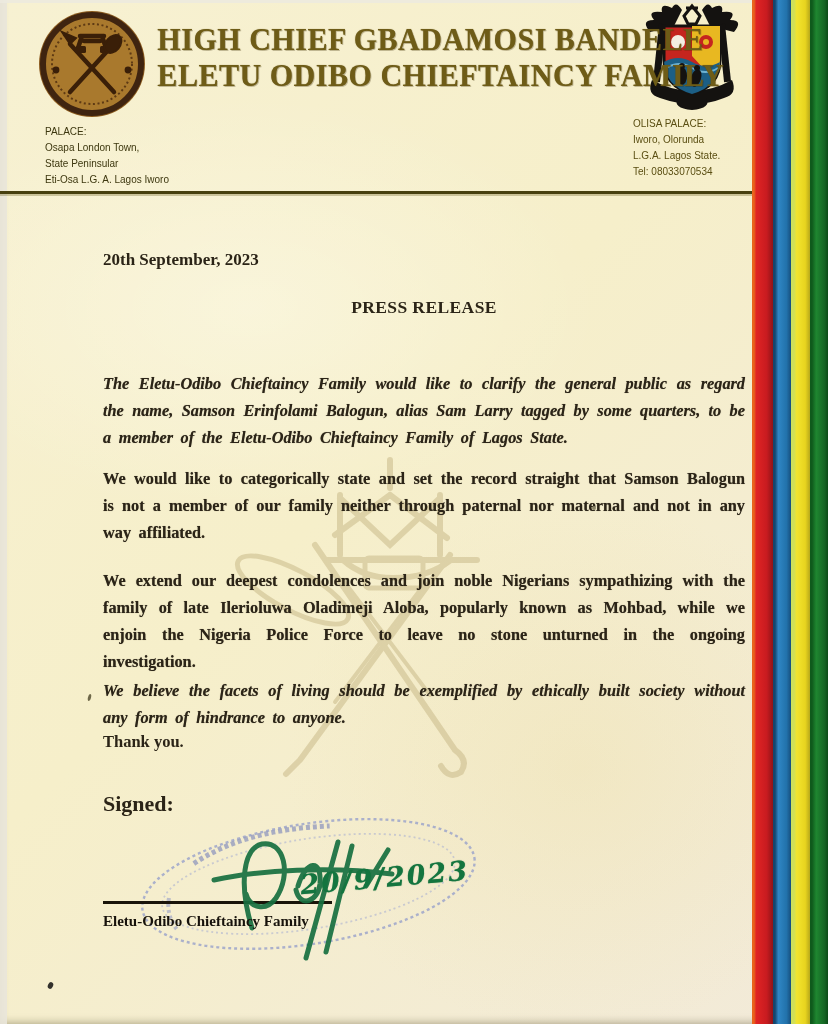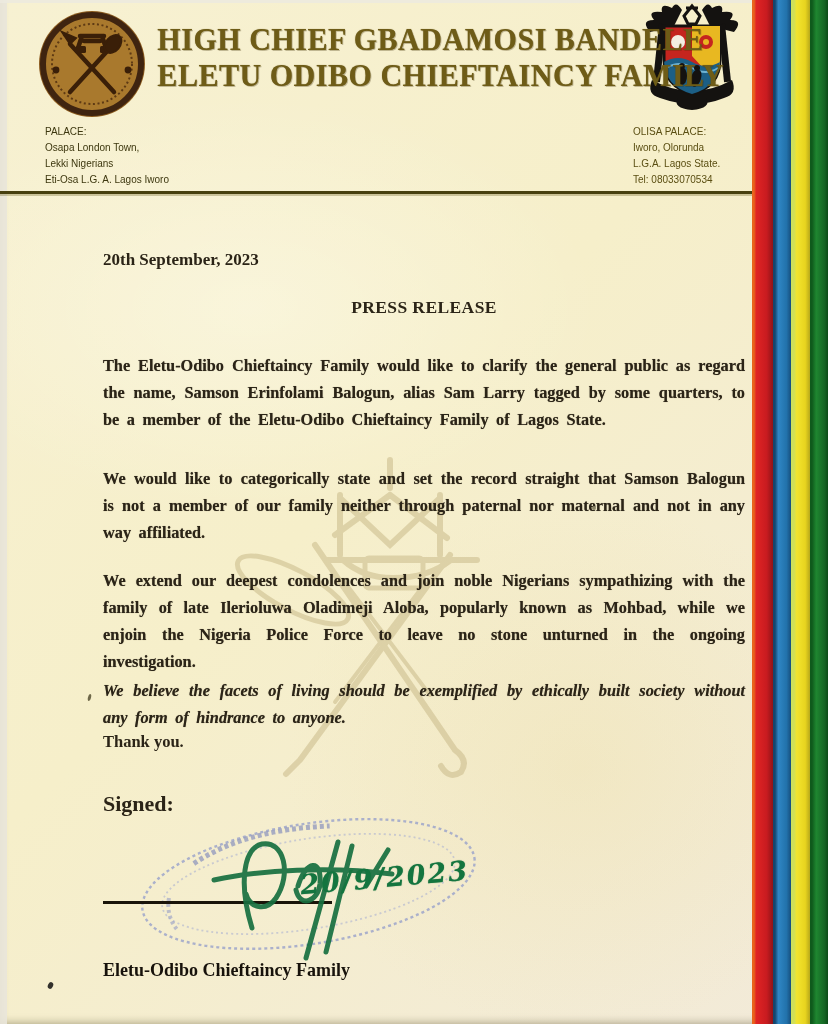--- a/index.html
+++ b/index.html
@@ -29,47 +29,47 @@
   .titleblock{position:absolute;left:150px;top:22px;width:490px;text-align:center;z-index:2;}
   .title-line{
     font-weight:bold;font-size:31px;line-height:36px;letter-spacing:.5px;
     color:#6e5c17;text-shadow:0 0 1px rgba(90,70,10,.6), 1px 1px 0 rgba(60,45,5,.25);
     white-space:nowrap;transform:scaleX(.97);transform-origin:center;
     font-family:"Liberation Serif", serif;
   }
   .addr{position:absolute;font-family:"Liberation Sans", sans-serif;font-weight:normal;
         font-size:10px;line-height:16px;z-index:2;}
   .addr-left{left:45px;top:124px;color:#3d370f;}
-  .addr-right{left:633px;top:124px;color:#5a4e12;width:115px;}
+  .addr-right{left:633px;top:116px;color:#5a4e12;width:115px;}
   .addr div{white-space:nowrap;}
   .sep{position:absolute;left:0;top:191px;right:70px;height:3px;background:#47400f;
        box-shadow:0 2px 0 rgba(120,110,50,.35);z-index:2;}
 
   
   .letter{position:absolute;left:103px;top:0;width:642px;z-index:3;color:#2b2417;}
   .letter .abs{position:absolute;left:0;width:642px;}
   .date{top:250px;font-weight:bold;font-size:17px;}
   .heading{top:297px;text-align:center;font-weight:bold;font-size:17.5px;letter-spacing:.4px;}
   .para{font-weight:bold;font-size:16.3px;line-height:27px;text-align:justify;word-spacing:3.5px;
         text-shadow:0 0 .7px rgba(43,36,23,.65);}
-  .p1{top:336px;} .p2{top:449px;} .p3{top:551px;} .p4{top:661px;font-style:italic;}
+  .p1{top:354px;font-style:italic;} .p2{top:449px;} .p3{top:551px;} .p4{top:661px;font-style:italic;}
   .closing{top:732px;font-weight:bold;font-size:16.5px;}
   .signed{top:791px;font-weight:bold;font-size:22px;}
 
   
   .watermark{position:absolute;left:215px;top:440px;z-index:1;opacity:.5;}
   .stamp{position:absolute;left:128px;top:806px;z-index:2;opacity:.8;}
   .signature{position:absolute;left:190px;top:820px;z-index:4;}
   .sig-date{position:absolute;left:300px;top:862px;z-index:4;color:#14753f;
             font-size:27px;font-style:italic;font-weight:bold;
             font-family:"DejaVu Serif", serif;transform:rotate(-5deg);
             text-shadow:0 0 1px rgba(20,110,60,.7);letter-spacing:2px;white-space:nowrap;}
   .sig-line{position:absolute;left:103px;top:901px;width:229px;height:3px;background:#191409;z-index:3;}
   .signatory{position:absolute;left:103px;top:913px;z-index:4;color:#17120b;
-             font-weight:bold;font-size:18px;font-family:"Liberation Serif", serif;margin-top:47px;}
+             font-weight:bold;font-size:15px;font-family:"Liberation Serif", serif;}
 
   .speck{position:absolute;border-radius:50%;z-index:5;}
   .speck1{left:48px;top:982px;width:5px;height:7px;background:#33312c;transform:rotate(28deg);}
   .speck2{left:592px;top:506px;width:4px;height:4px;background:#8a8468;}
   .speck3{left:88px;top:694px;width:3px;height:7px;background:#6e6849;transform:rotate(15deg);}
 </style>
 </head>
 <body>
 
 <div class="page">
@@ -140,21 +140,21 @@
       <ellipse cx="52" cy="74" rx="5" ry="9"></ellipse>
       <ellipse cx="66" cy="76" rx="5" ry="9" transform="rotate(18 66 76)"></ellipse>
       <circle cx="52" cy="64" r="3"></circle>
       <circle cx="67" cy="66" r="3"></circle>
     </g>
   </svg>
 
   <div class="addr addr-left">
     <div>PALACE:</div>
     <div>Osapa London Town,</div>
-    <div>Lekki Nigerians</div>
+    <div>State Peninsular</div>
     <div>Eti-Osa L.G. A. Lagos Iworo</div>
   </div>
   <div class="addr addr-right">
     <div>OLISA PALACE:</div>
     <div>Iworo, Olorunda</div>
     <div>L.G.A. Lagos State.</div>
     <div>Tel: 08033070534</div>
   </div>
 
   <div class="sep"></div>

